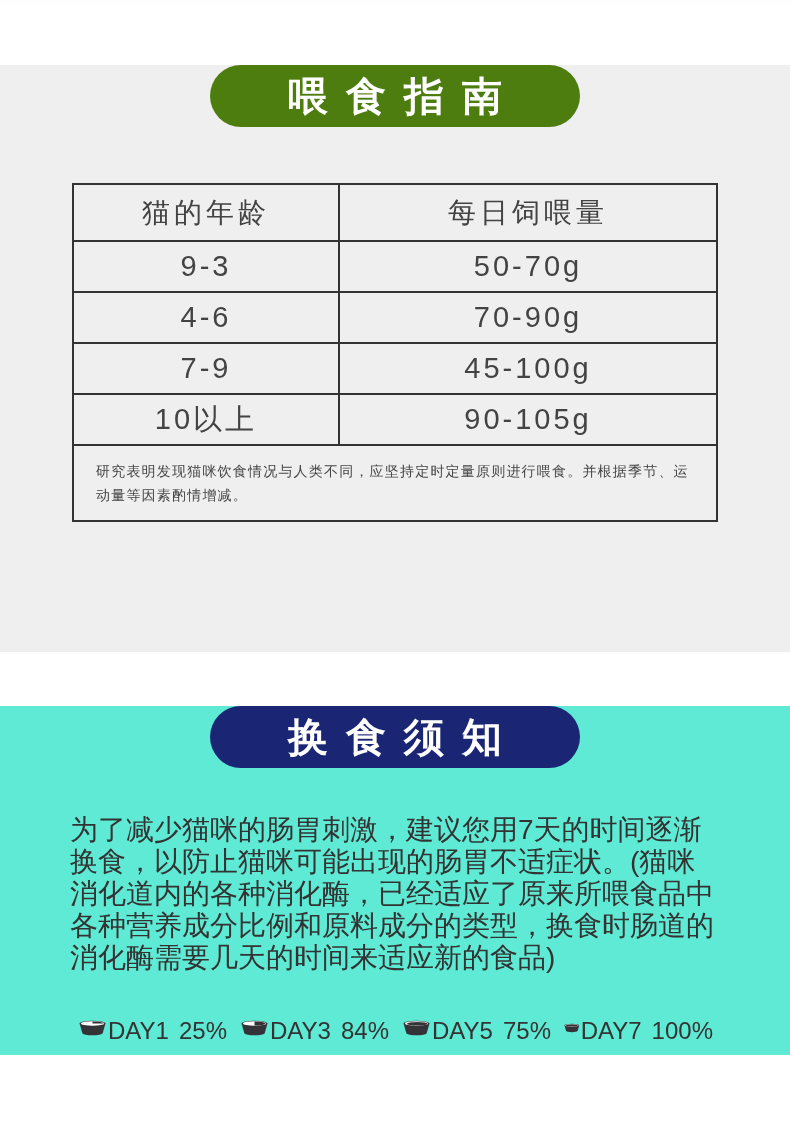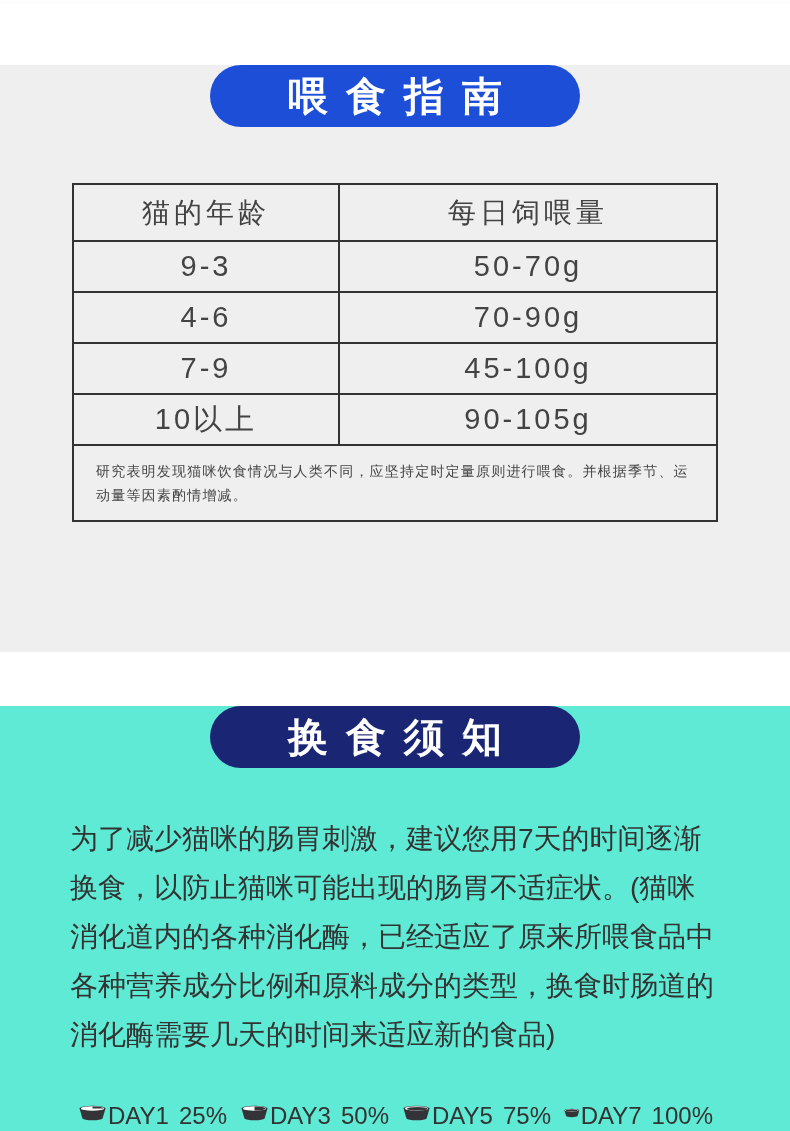--- a/index.html
+++ b/index.html
@@ -65,21 +65,21 @@
     letter-spacing:1.2px;
     text-align:left;
     padding:13px 22px;
     color:#454545;
   }
   .section-white { background:#5eead4; }
   .transition-paragraph {
     width:650px;
     margin:46px auto 0 auto;
     font-size:28px;
-    line-height:49px;
+    line-height:32px;
     letter-spacing:0px;
     color:#333333;
     word-break:break-all;
   }
   .bowls-row {
     width:636px;
     margin:27px auto 0 auto;
     display:flex;
     justify-content:space-between;
   }
@@ -99,21 +99,21 @@
   .bowl-label .pct { margin-left:10px; }
 </style>
 </head>
 <body>
 
 <div class="page">
 
   <div class="top-highlight"></div>
 
   <div class="section-gray" style="background: rgb(239, 239, 239);">
-    <div class="pill pill-1" style="background: #1d4ed8;">
+    <div class="pill pill-1" style="background: #4d7c0f;">
       <span class="pill-text">喂食指南</span>
     </div>
 
     <table class="feed-table">
       <colgroup>
           <col class="c1">
           <col class="c2">
         </colgroup>
       <thead>
         <tr>
@@ -162,21 +162,21 @@
   </svg>
           <div class="bowl-label"><span>DAY1</span><span class="pct">25%</span></div>
         </div>
         <div class="bowl-item">
           <svg viewBox="0 0 120 64" xmlns="http://www.w3.org/2000/svg">
     <path d="M10 15 L21 53 A40 9 0 0 0 99 53 L110 15 Z" fill="#333338"></path>
     <ellipse cx="60" cy="15" rx="50" ry="11" fill="#333338"></ellipse>
     <ellipse cx="60" cy="14.5" rx="45" ry="9" fill="#ffffff"></ellipse>
     <path d="M60 14.5 L60.0 6.5 A43 8 0 0 1 60.0 22.5 Z" fill="#333338"></path>
   </svg>
-          <div class="bowl-label"><span>DAY3</span><span class="pct">50%</span></div>
+          <div class="bowl-label"><span>DAY3</span><span class="pct">84%</span></div>
         </div>
         <div class="bowl-item">
           <svg viewBox="0 0 120 64" xmlns="http://www.w3.org/2000/svg">
     <path d="M10 15 L21 53 A40 9 0 0 0 99 53 L110 15 Z" fill="#333338"></path>
     <ellipse cx="60" cy="15" rx="50" ry="11" fill="#333338"></ellipse>
     <ellipse cx="60" cy="14.5" rx="45" ry="9" fill="#ffffff"></ellipse>
     <ellipse cx="63" cy="15.5" rx="40" ry="7" fill="#333338"></ellipse>
   </svg>
           <div class="bowl-label"><span>DAY5</span><span class="pct">75%</span></div>
         </div>

